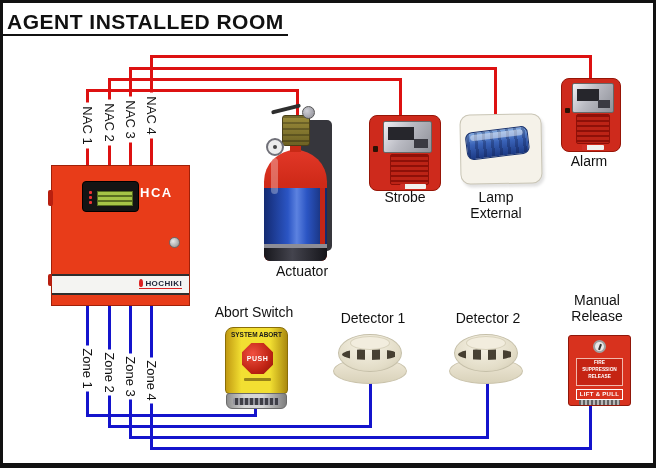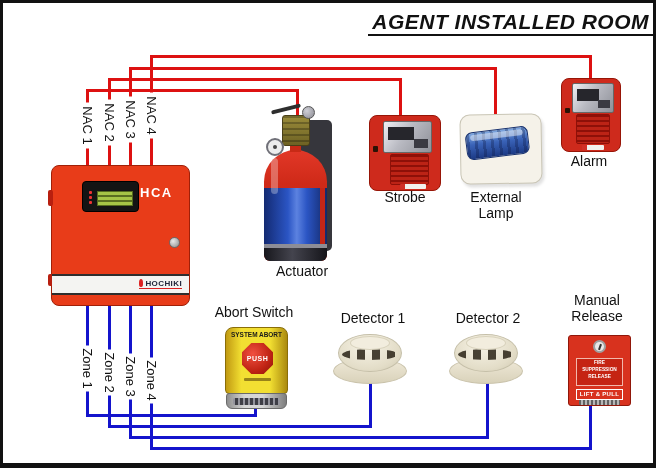--- a/index.html
+++ b/index.html
@@ -1,33 +1,33 @@
 <!DOCTYPE html>
 <html><head>
 <meta charset="utf-8">
 <style>
   html,body{margin:0;padding:0;background:#fff;}
   body{width:656px;height:468px;position:relative;font-family:"Liberation Sans",sans-serif;}
   .canvas{position:absolute;left:0;top:0;width:656px;height:468px;background:#fff;
           border:3px solid #111;border-bottom-width:5px;box-sizing:border-box;overflow:hidden;}
-  .title{position:absolute;left:0;top:7px;width:650px;text-align:right;z-index:6;font-style:italic;}
+  .title{position:absolute;left:0;top:7px;width:650px;text-align:left;z-index:6;}
   .title span{font-size:21px;font-weight:700;color:#111;letter-spacing:.5px;
               border-bottom:2px solid #111;padding:0 4px 1px 4px;}
   
   .w{position:absolute;background:#dd1111;z-index:1;}
   .w.v{width:3px;} .w.h{height:3px;}
   .w.b{background:#1414cc;}
   
   .vlabel{position:absolute;width:46px;height:15px;line-height:15px;text-align:center;
           font-size:13px;color:#111;background:#fff;transform:rotate(90deg);z-index:3;white-space:nowrap;}
   
   .dlabel{position:absolute;text-align:center;font-size:14px;line-height:16px;color:#111;z-index:5;}
   
   .panel{position:absolute;left:48px;top:162px;width:139px;height:141px;background:#e83c19;
-         border:1px solid #a02008;border-radius:8px;z-index:2;box-sizing:border-box;}
+         border:1px solid #a02008;border-radius:0;z-index:2;box-sizing:border-box;}
   .hinge{position:absolute;left:-4px;width:5px;background:#b81f0f;border-radius:2px;}
   .display{position:absolute;left:30px;top:15px;width:55px;height:29px;background:#141414;
            border-radius:4px;border:1px solid #000;}
   .lcd{position:absolute;left:14px;top:9px;width:34px;height:13px;background:#a6c546;
        border:1px solid #556b1e;background-image:repeating-linear-gradient(180deg,transparent 0 3px,#5a6e20 3px 5px);}
   .led{position:absolute;left:6px;width:3px;height:3px;background:#e33;border-radius:1px;}
   .hca{position:absolute;left:88px;top:19px;font-size:13px;font-weight:700;color:#fff;letter-spacing:1.5px;}
   .keyhole{position:absolute;left:117px;top:71px;width:9px;height:9px;border-radius:50%;
            background:radial-gradient(circle at 35% 35%,#e8e8e8,#8a8a8a);border:1px solid #6a6a6a;}
   .stripe{position:absolute;left:0;top:108px;width:137px;height:17px;background:#f4f4f2;
@@ -222,22 +222,22 @@
     <div class="tag" style="left:30px;top:68px;width:26px"></div>
   </div>
   <div class="dlabel" style="left:347px;top:186px;width:110px">
     <div>Strobe</div>
   </div>
 
   <div class="lampplate">
     <div class="lampbar"></div>
   </div>
   <div class="dlabel" style="left:448px;top:186px;width:90px">
+    <div>Lamp</div>
     <div>External</div>
-    <div>Lamp</div>
   </div>
 
   <div class="horn" style="left:558px;top:75px;width:60px;height:74px">
     <div class="strobe" style="left:10px;top:4px;width:40px;height:28px">
       <div class="d1"></div>
       <div class="d2"></div>
     </div>
     <div class="hdot" style="left:3px;top:29px;width:5px;height:5px"></div>
     <div class="grille" style="left:14px;top:35px;width:32px;height:28px"></div>
     <div class="tag" style="left:20px;top:66px;width:22px"></div>

